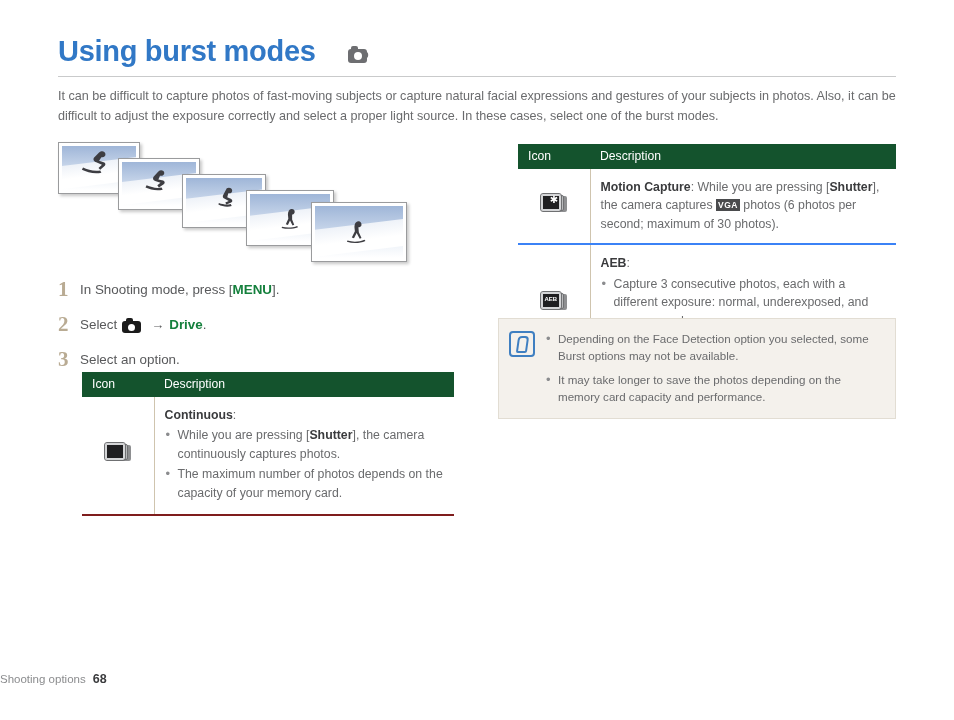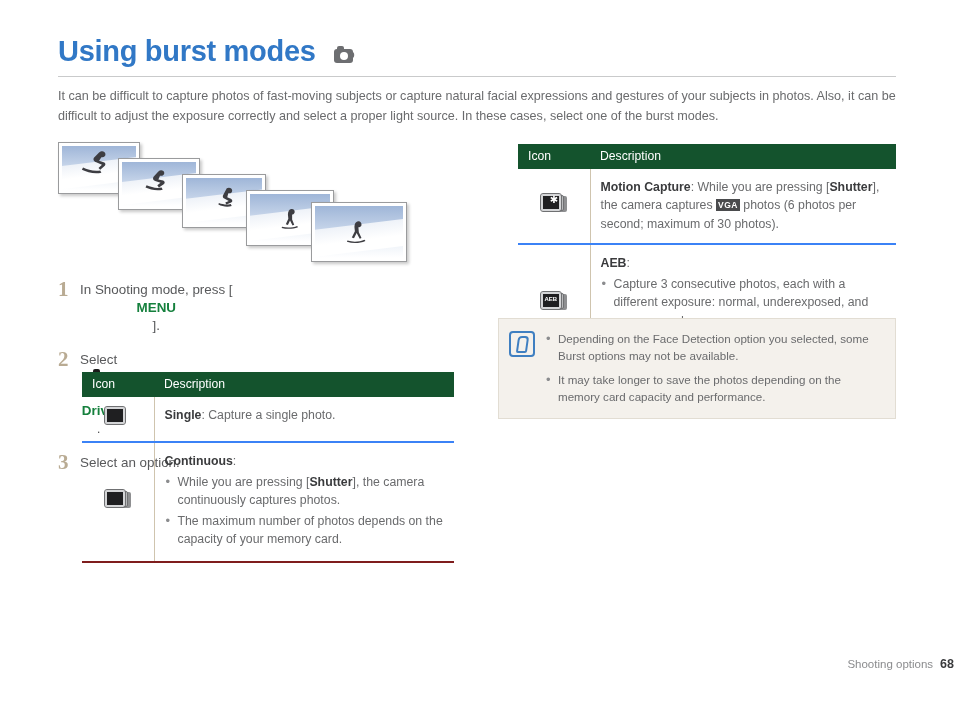--- a/index.html
+++ b/index.html
@@ -19,21 +19,21 @@
   
   .page-head {
     position: absolute;
     left: 58px;
     top: 36px;
     width: 838px;
   }
   .title-row {
     display: flex;
     align-items: center;
-    gap: 18px;
+    gap: 32px;
     padding-bottom: 8px;
   }
   .page-title {
     font-size: 29px;
     font-weight: bold;
     color: #3178c6;
     letter-spacing: -0.3px;
     line-height: 1.1;
   }
   .mode-icon {
@@ -147,21 +147,20 @@
     font-family: "Liberation Serif", serif;
   }
   .step-text {
     font-size: 13.4px;
     color: #58595b;
     line-height: 1.35;
     padding-top: 3px;
     display: flex;
     align-items: center;
     flex-wrap: wrap;
-    flex-direction: column;
   }
   .step-text b { color: #15803d; }
   .cam-glyph {
     display: inline-block;
     position: relative;
     width: 19px; height: 15px;
     margin: 0 5px;
     vertical-align: middle;
   }
   .cam-glyph .cbody {
@@ -329,23 +328,23 @@
     vertical-align: baseline;
     position: relative;
     top: -1px;
     font-family: "Liberation Sans", sans-serif;
   }
 
   
   .footer {
     position: absolute;
     left: 0;
-    top: 657px;
+    top: 672px;
     width: 954px;
-    text-align: right;
+    text-align: left;
     font-size: 11.5px;
     color: #8b8c8e;
   }
   .footer .pg {
     font-weight: bold;
     color: #3a3b3d;
     font-size: 12.5px;
     margin-left: 7px;
   }
 </style>
@@ -458,30 +457,20 @@
 
 <table class="tbl tbl-left">
   <thead>
     <tr>
       <th class="c-icon">Icon</th>
       <th>Description</th>
     </tr>
   </thead>
   <tbody>
 
-    <tr>
-      <td class="ic">
-        <span class="micon">
-          <span class="main"></span>
-        </span>
-      </td>
-      <td>
-        <b>Single</b><span>: Capture a single photo.</span>
-      </td>
-    </tr>
 
     <tr>
       <td class="ic">
         <span class="micon">
           <span class="sh2"></span><span class="sh1"></span><span class="main"></span>
         </span>
       </td>
       <td>
         <b>Continuous</b><span>:</span>
         <ul class="bullets">

